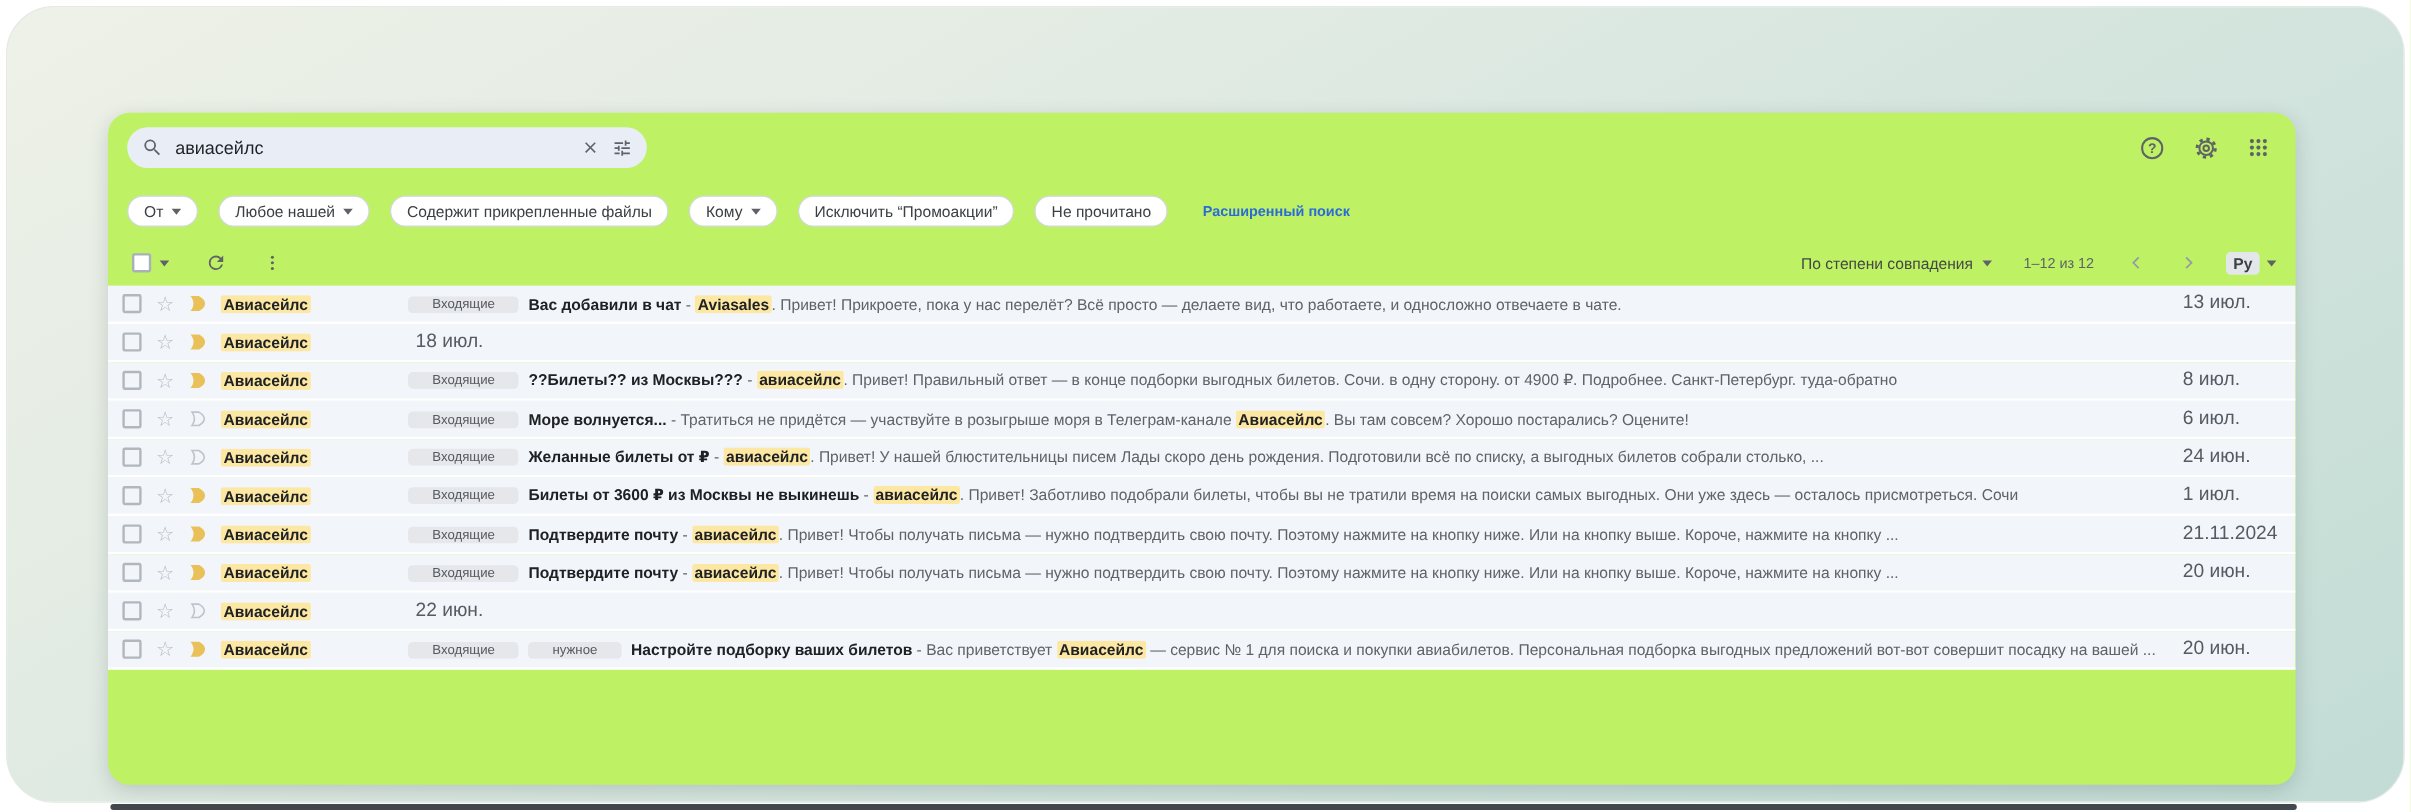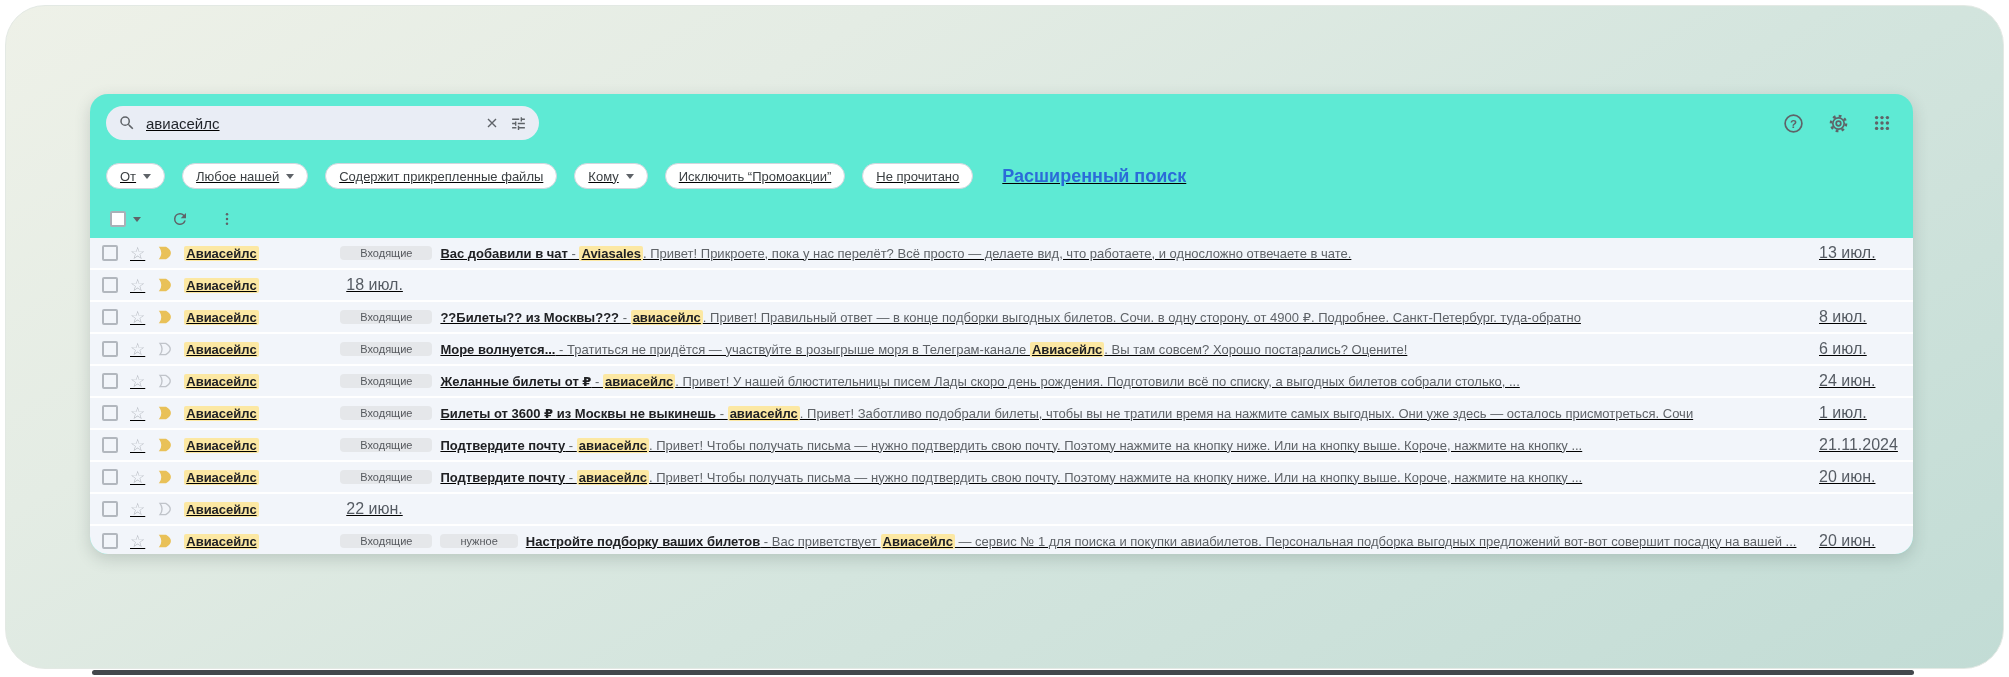--- a/index.html
+++ b/index.html
@@ -5,40 +5,40 @@
   * { margin:0; padding:0; box-sizing:border-box; }
   html,body { width:2009px; height:677px; }
   body { font-family:"Liberation Sans","DejaVu Sans",sans-serif; background:#ffffff; position:relative; overflow:hidden; }
 
   .frame { position:absolute; inset:5px 5px 8px 5px; border-radius:40px;
     background:linear-gradient(150deg,#eef1e8 0%,#e4ece4 28%,#d4e5de 58%,#c2dcd5 100%);
     border:1px solid #e3e9e4; }
   .bottom-edge { position:absolute; left:92px; bottom:2px; width:1822px; height:5px;
     border-radius:4px; background:#43484c; }
 
-  .card { position:absolute; left:90px; top:94px; width:1823px; height:460px;
-    background:#5eead4; border-radius:18px; box-shadow:0 5px 16px rgba(50,70,65,.20); overflow:hidden;text-decoration:underline; }
+  .card { position:absolute; left:90px; top:94px; width:1823px; height:560px;
+    background:#bef264; border-radius:18px; box-shadow:0 5px 16px rgba(50,70,65,.20); overflow:hidden; }
 
   
   .search-row { display:flex; align-items:center; padding:12px 18px 0 16px; }
   .pill { width:433px; height:34px; background:#e9edf5; border-radius:17px;
     display:flex; align-items:center; padding:0 12px; gap:10px; }
   .pill input { flex:1; border:0; background:transparent; outline:none;
     font-family:"Liberation Sans","DejaVu Sans",sans-serif; font-size:15px; color:#1f2329; }
   .pill .iconbtn { flex-shrink:0; }
   .iconbtn { display:flex; align-items:center; justify-content:center; cursor:pointer; background:none; border:none; }
   .hdr-icons { margin-left:auto; display:flex; align-items:center; gap:24px; padding-right:4px; }
 
   
   .chips-row { display:flex; align-items:center; gap:17px; padding:23px 16px 0; }
   .chip { height:26px; display:inline-flex; align-items:center; gap:7px; padding:0 13px;
     border:1px solid #d2d6dd; border-radius:13px; font-size:13px; color:#3c4043; background:#fff; cursor:pointer; }
   .caret { width:0; height:0; border-left:4px solid transparent; border-right:4px solid transparent;
     border-top:5px solid #5f6368; display:inline-block; }
-  .adv-link { margin-left:12px; color:#2b6bd8; font-size:18px; font-weight:bold; cursor:pointer; }
+  .adv-link { margin-left:12px; color:#2b6bd8; font-size:12px; font-weight:bold; cursor:pointer; }
 
   
   .toolbar { display:flex; align-items:center; margin-top:16px; height:28px; padding:0 16px 0 20px; }
   .cbox { width:16px; height:16px; border:2px solid #aab0b7; border-radius:2px; background:#fff; display:inline-block; }
   .tb-left { display:flex; align-items:center; gap:7px; }
   .tb-gap { width:16px; }
   .tb-right { margin-left:auto; display:flex; align-items:center; }
   .sort-btn { display:flex; align-items:center; gap:8px; font-size:13px; font-weight:500; color:#444746; cursor:pointer; }
   .range { font-size:12px; color:#5f6368; margin-left:26px; }
   .chev { margin-left:26px; cursor:pointer; }
@@ -161,20 +161,41 @@
       </button>
       <span class="tb-gap"></span>
       <button class="iconbtn">
         <svg width="16" height="16" viewBox="0 0 24 24" fill="#5f6368">
             <circle cx="12" cy="5" r="1.9"></circle>
             <circle cx="12" cy="12" r="1.9"></circle>
             <circle cx="12" cy="19" r="1.9"></circle>
           </svg>
       </button>
     </div>
+    <div class="tb-right">
+      <span class="sort-btn">
+        <span>По степени совпадения</span>
+        <span class="caret"></span>
+      </span>
+      <span class="range">1–12 из 12</span>
+      <span class="chev">
+        <svg width="18" height="18" viewBox="0 0 24 24" fill="none" stroke="#969ba2" stroke-width="2">
+            <path d="M15 6 L9 12 L15 18"></path>
+          </svg>
+      </span>
+      <span class="chev">
+        <svg width="18" height="18" viewBox="0 0 24 24" fill="none" stroke="#969ba2" stroke-width="2">
+            <path d="M9 6 L15 12 L9 18"></path>
+          </svg>
+      </span>
+      <span class="inp-tools">
+        <span class="inp-box">Ру</span>
+        <span class="caret"></span>
+      </span>
+    </div>
   </div>
 
   <div class="list">
       <div class="erow">
         <span class="rcb"></span>
         <span class="rstar">☆</span>
         <svg width="18" height="18" viewBox="0 0 20 20" class="imp on">
           <path d="M4.5 3.8 C7.2 7.6 7.2 12.4 4.5 16.2 L10.8 16.2 C14 14.4 15.8 12.2 15.8 10 C15.8 7.8 14 5.6 10.8 3.8 Z"></path>
         </svg>
         <span class="rsender"><span class="hl">Авиасейлс</span></span>
@@ -220,21 +241,21 @@
         <span class="mailmain"><span class="lchip">Входящие</span><span class="subj">Желанные билеты от ₽</span><span class="sep"> - </span><span class="hl">авиасейлс</span><span>. Привет! У нашей блюстительницы писем Лады скоро день рождения. Подготовили всё по списку, а выгодных билетов собрали столько, ...</span></span>
         <span class="rdate">24 июн.</span>
       </div>
       <div class="erow">
         <span class="rcb"></span>
         <span class="rstar">☆</span>
         <svg width="18" height="18" viewBox="0 0 20 20" class="imp on">
           <path d="M4.5 3.8 C7.2 7.6 7.2 12.4 4.5 16.2 L10.8 16.2 C14 14.4 15.8 12.2 15.8 10 C15.8 7.8 14 5.6 10.8 3.8 Z"></path>
         </svg>
         <span class="rsender"><span class="hl">Авиасейлс</span></span>
-        <span class="mailmain"><span class="lchip">Входящие</span><span class="subj">Билеты от 3600 ₽ из Москвы не выкинешь</span><span class="sep"> - </span><span class="hl">авиасейлс</span><span>. Привет! Заботливо подобрали билеты, чтобы вы не тратили время на нажмите самых выгодных. Они уже здесь — осталось присмотреться. Сочи</span></span>
+        <span class="mailmain"><span class="lchip">Входящие</span><span class="subj">Билеты от 3600 ₽ из Москвы не выкинешь</span><span class="sep"> - </span><span class="hl">авиасейлс</span><span>. Привет! Заботливо подобрали билеты, чтобы вы не тратили время на поиски самых выгодных. Они уже здесь — осталось присмотреться. Сочи</span></span>
         <span class="rdate">1 июл.</span>
       </div>
       <div class="erow">
         <span class="rcb"></span>
         <span class="rstar">☆</span>
         <svg width="18" height="18" viewBox="0 0 20 20" class="imp on">
           <path d="M4.5 3.8 C7.2 7.6 7.2 12.4 4.5 16.2 L10.8 16.2 C14 14.4 15.8 12.2 15.8 10 C15.8 7.8 14 5.6 10.8 3.8 Z"></path>
         </svg>
         <span class="rsender"><span class="hl">Авиасейлс</span></span>
         <span class="mailmain"><span class="lchip">Входящие</span><span class="subj">Подтвердите почту</span><span class="sep"> - </span><span class="hl">авиасейлс</span><span>. Привет! Чтобы получать письма — нужно подтвердить свою почту. Поэтому нажмите на кнопку ниже. Или на кнопку выше. Короче, нажмите на кнопку ...</span></span>

